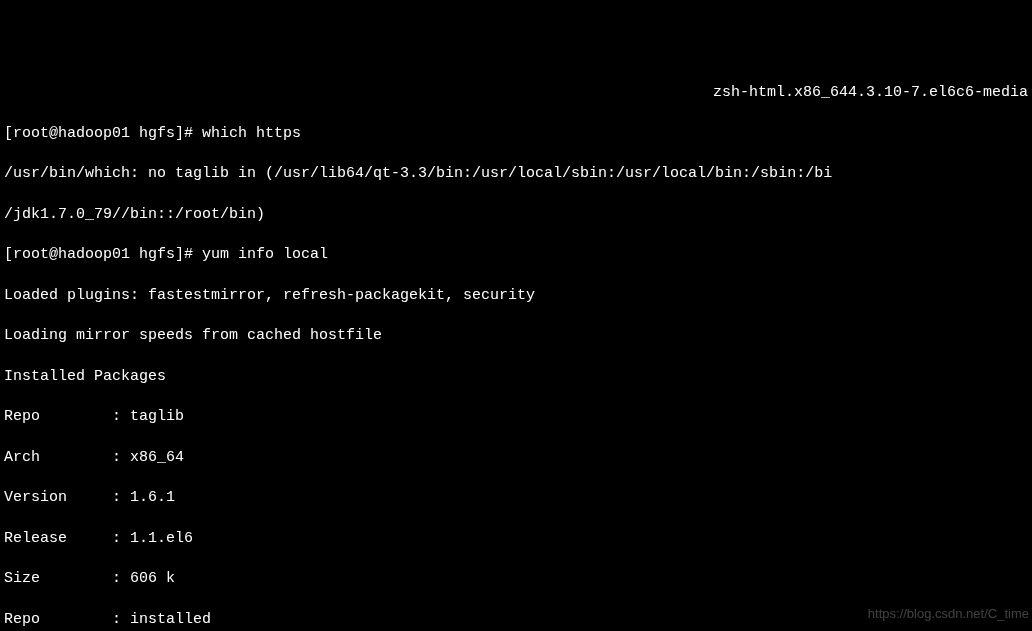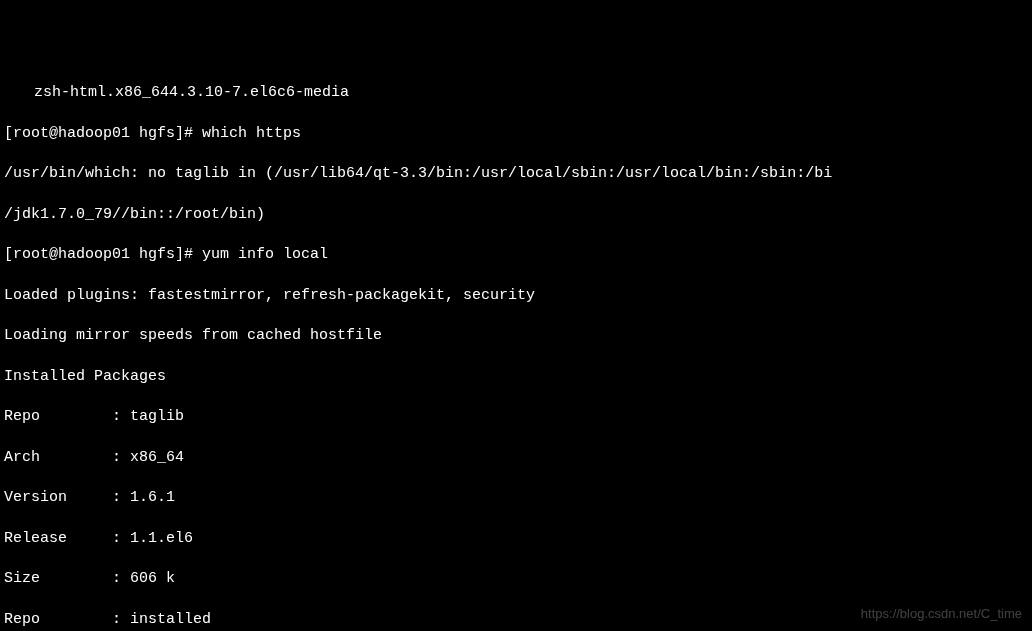--- a/index.html
+++ b/index.html
@@ -15,27 +15,27 @@
       overflow: hidden;
       box-sizing: border-box;
       white-space: pre;
       position: relative;
     }
     .line {
       display: block;
     }
     .header-line {
       display: flex;
-      justify-content: flex-start;
+      justify-content: flex-end;
       margin-left: 30px;
     }
     .watermark {
       position: absolute;
       bottom: 8px;
-      right: 10px;
+      right: 3px;
       color: rgba(255,255,255,0.25);
       font-family: Arial, sans-serif;
       font-size: 13px;
     }
   </style>
 </head>
 <body>
 
 
 

